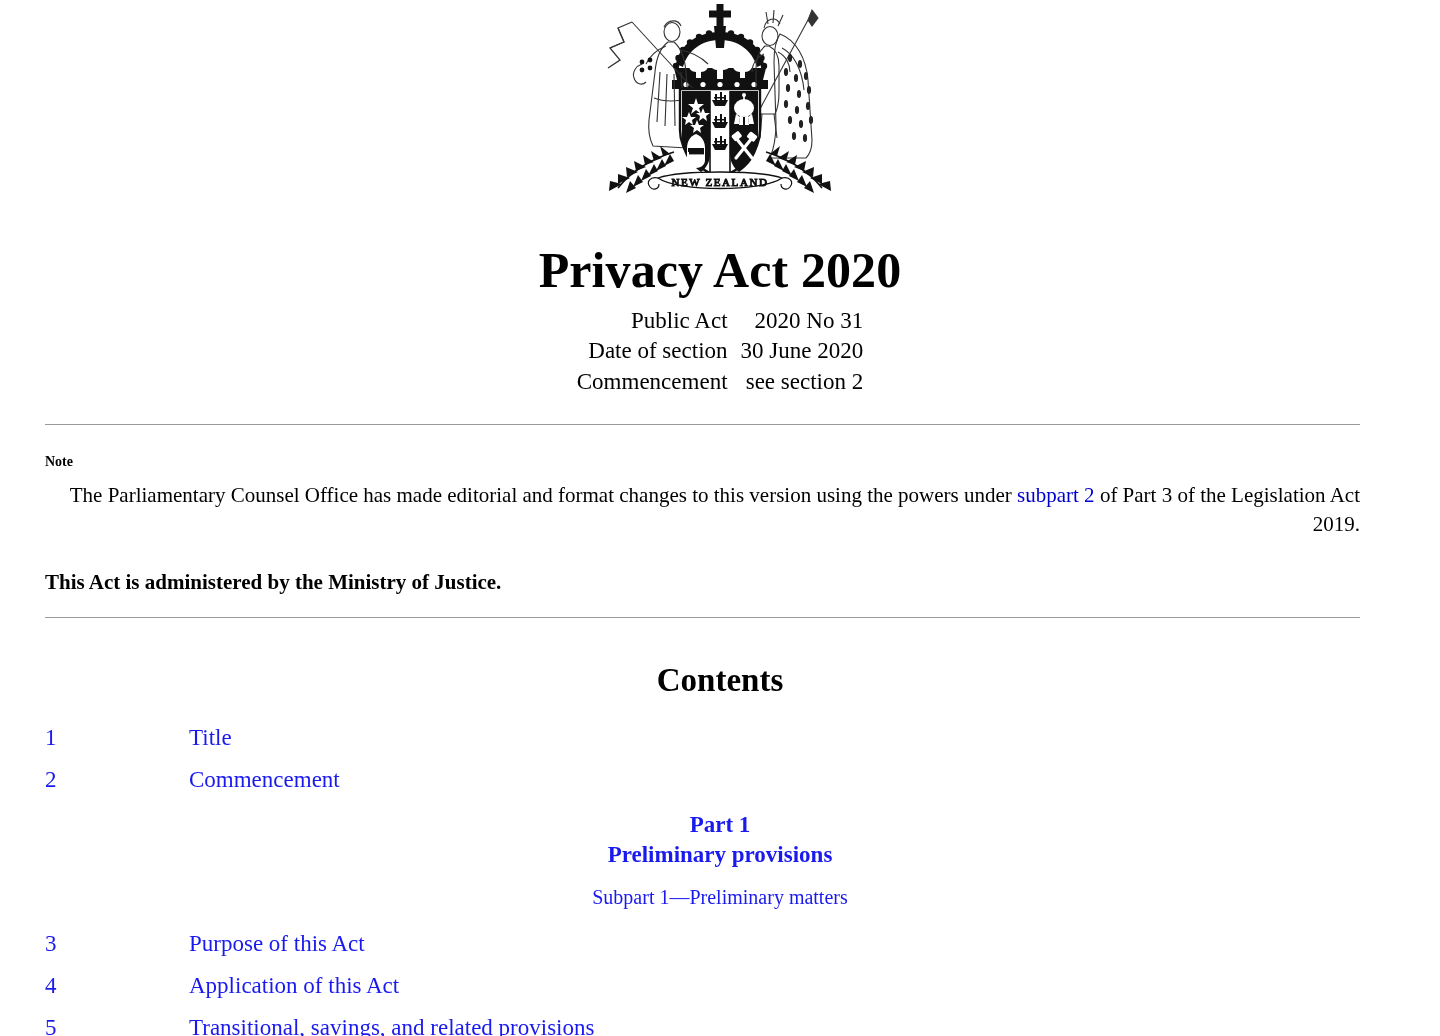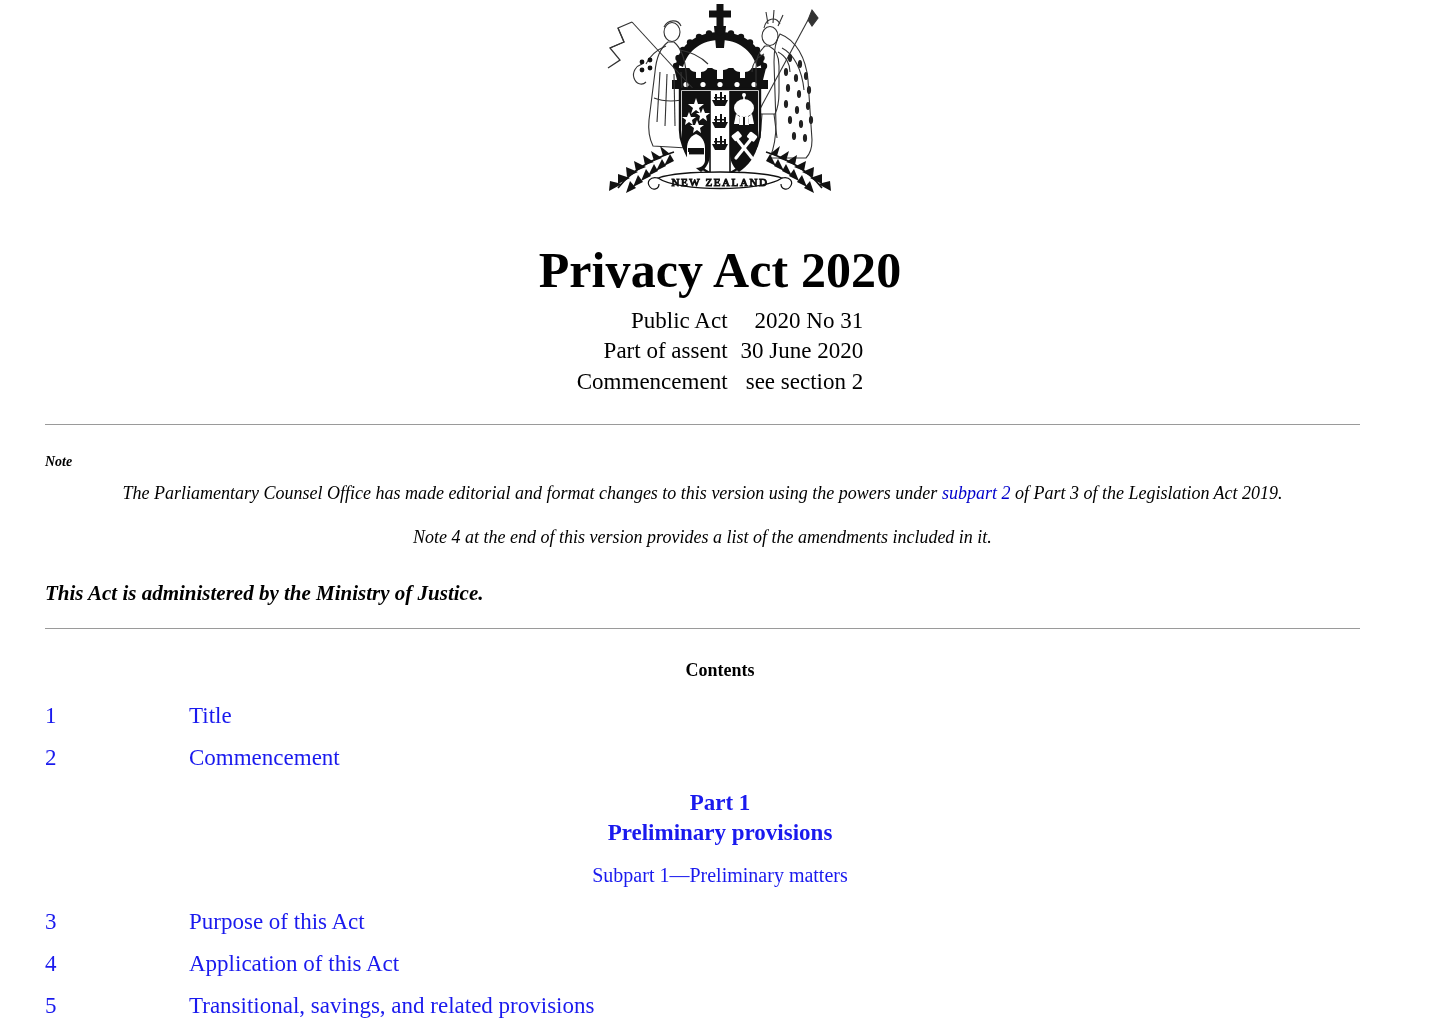--- a/index.html
+++ b/index.html
@@ -73,53 +73,52 @@
     border: 0;
     border-top: 1.6px solid #9a9a9a;
     margin: 0 80px 0 45px;
   }
   .rule-1 { margin-top: 27px; }
   .rule-2 { margin-top: 13px; }
 
   
   .note-block {
     padding: 0 80px 0 45px;
-    font-style: italic;
   }
   .note-label {
     font-size: 14px;
     font-weight: bold;
     margin-top: 29px;
     line-height: 1.1;
   }
   .note-para {
-    font-size: 18px;
+    font-size: 21px;
     line-height: 1.34;
     margin-top: 12px;
-    text-align: center;
+    text-align: right;
   }
   .note-para.second { margin-top: 19px; }
   .note-admin {
     font-size: 21px;
     font-weight: bold;
     margin-top: 31px;
     line-height: 1.3;
   }
   a.inline-link,
   .inline-link {
     color: #0000cc;
     text-decoration: none;
   }
 
   
   .contents-heading {
     text-align: center;
-    font-size: 18px;
+    font-size: 33px;
     font-weight: bold;
-    margin-top: 32px;
+    margin-top: 44px;
     line-height: 1.1;
   }
 
   .toc {
     margin-top: 23px;
   }
   .toc-row {
     display: flex;
     font-size: 23px;
     line-height: 1.0;
@@ -400,38 +399,37 @@
 
   <h1 class="act-title">Privacy Act 2020</h1>
 
   <table class="meta-table">
     <tbody>
       <tr>
         <td class="meta-label">Public Act</td>
         <td class="meta-value">2020 No 31</td>
       </tr>
       <tr>
-        <td class="meta-label">Part of assent</td>
+        <td class="meta-label">Date of section</td>
         <td class="meta-value">30 June 2020</td>
       </tr>
       <tr>
         <td class="meta-label">Commencement</td>
         <td class="meta-value">see section 2</td>
       </tr>
     </tbody>
   </table>
 
   <hr class="rule rule-1">
 
   <div class="note-block">
     <div class="note-label">Note</div>
 
     <p class="note-para"><span>The Parliamentary Counsel Office has made editorial and format changes to this version using the powers under </span><a href="#" class="inline-link">subpart 2</a><span> of Part 3 of the Legislation Act 2019.</span></p>
 
-    <p class="note-para second">Note 4 at the end of this version provides a list of the amendments included in it.</p>
 
     <p class="note-admin">This Act is administered by the Ministry of Justice.</p>
   </div>
 
   <hr class="rule rule-2">
 
   <h2 class="contents-heading">Contents</h2>
 
   <div class="toc">
 

